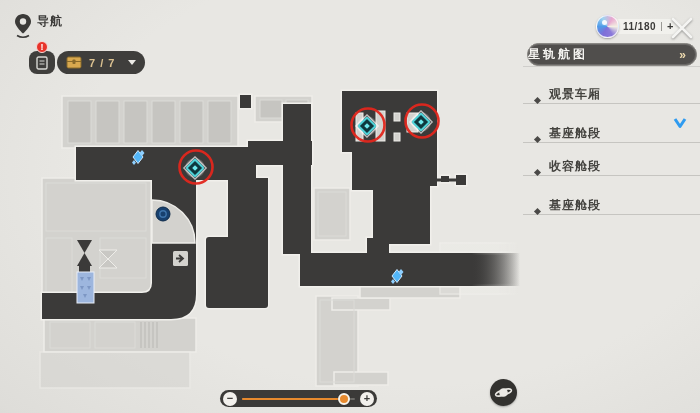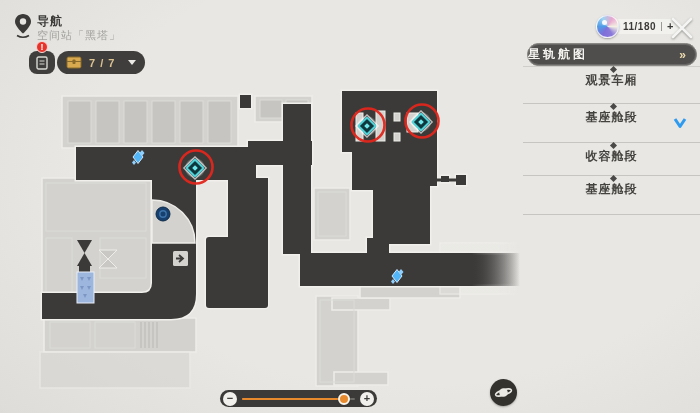--- a/index.html
+++ b/index.html
@@ -40,21 +40,21 @@
   .currency-plus{font-size:11px;font-weight:bold;color:#3b3a38;cursor:pointer;line-height:1;}
   .close-btn{left:670px;top:16px;width:24px;height:24px;cursor:pointer;}
 
   
   .chart-btn{left:527px;top:43px;width:170px;height:23px;border-radius:12px;background:#504e4c;
       border:1px solid #8a8884;box-sizing:border-box;display:flex;align-items:center;cursor:pointer;
       box-shadow:inset 0 0 0 1px rgba(255,255,255,.15);}
   .chart-btn-label{flex:1;text-align:left;color:#f4f3f0;font-size:12px;font-weight:bold;letter-spacing:3px;}
   .chart-btn-arrow{position:absolute;right:11px;color:#ecd9ae;font-size:12px;font-weight:bold;letter-spacing:-1px;}
   .side-list{left:523px;top:66px;width:177px;}
-  .side-row{position:relative;display:flex;align-items:center;border-bottom:1px solid #c6c5c1;cursor:pointer;flex-direction:column;}
+  .side-row{position:relative;display:flex;align-items:flex-end;border-bottom:1px solid #c6c5c1;cursor:pointer;}
   .side-row:first-child{border-top:1px solid #cfcecb;}
   .side-bullet{width:5px;height:5px;background:#4a4947;transform:rotate(45deg);margin:0 9px 0 12px;flex:0 0 auto;}
   .side-label{font-size:12px;font-weight:bold;color:#44433f;letter-spacing:1px;}
   .side-chevron{position:absolute;right:13px;top:50%;transform:translateY(-50%);}
   .side-row.selected{background:#2d2c2a;border-bottom:none;margin-top:2px;}
   .side-row.selected .side-label{color:#f4f3f0;}
   .tp-ico{position:relative;width:13px;height:13px;margin:0 8px 0 8px;flex:0 0 auto;}
   .tp-ico .sq{position:absolute;left:2px;top:2px;width:9px;height:9px;transform:rotate(45deg);
       background:#0e3742;border:2px solid #41c8e8;box-sizing:border-box;}
   .tp-ico .dot{position:absolute;left:5.5px;top:5.5px;width:2.5px;height:2.5px;transform:rotate(45deg);background:#7ceef2;}
@@ -231,21 +231,20 @@
         </g>
       </g>
   </svg>
 
   <svg class="abs" style="left:13px;top:12px" width="20" height="28" viewBox="0 0 20 28">
     <path d="M10,2 C5.3,2 2,5.6 2,9.7 C2,14.5 10,21.5 10,21.5 C10,21.5 18,14.5 18,9.7 C18,5.6 14.7,2 10,2 Z" fill="#3b3a38"></path>
     <circle cx="10" cy="9.5" r="3.2" fill="#e6e5e1"></circle>
     <path d="M4,23.5 Q10,27 16,23.5" stroke="#3b3a38" stroke-width="1.6" fill="none"></path>
   </svg>
   <div class="abs nav-title">导航</div>
-  <div class="abs nav-loc">空间站「黑塔」</div>
 
   <div class="abs tracker-btn">
     <svg width="12" height="14" viewBox="0 0 12 14">
       <rect x="1" y="1" width="10" height="12" rx="1.5" fill="none" stroke="#d8d7d3" stroke-width="1.4"></rect>
       <path d="M3.5,5 h5 M3.5,8 h5" stroke="#d8d7d3" stroke-width="1.2"></path>
     </svg>
   </div>
   <div class="abs tracker-badge">!</div>
 
   <div class="abs chest-pill">

